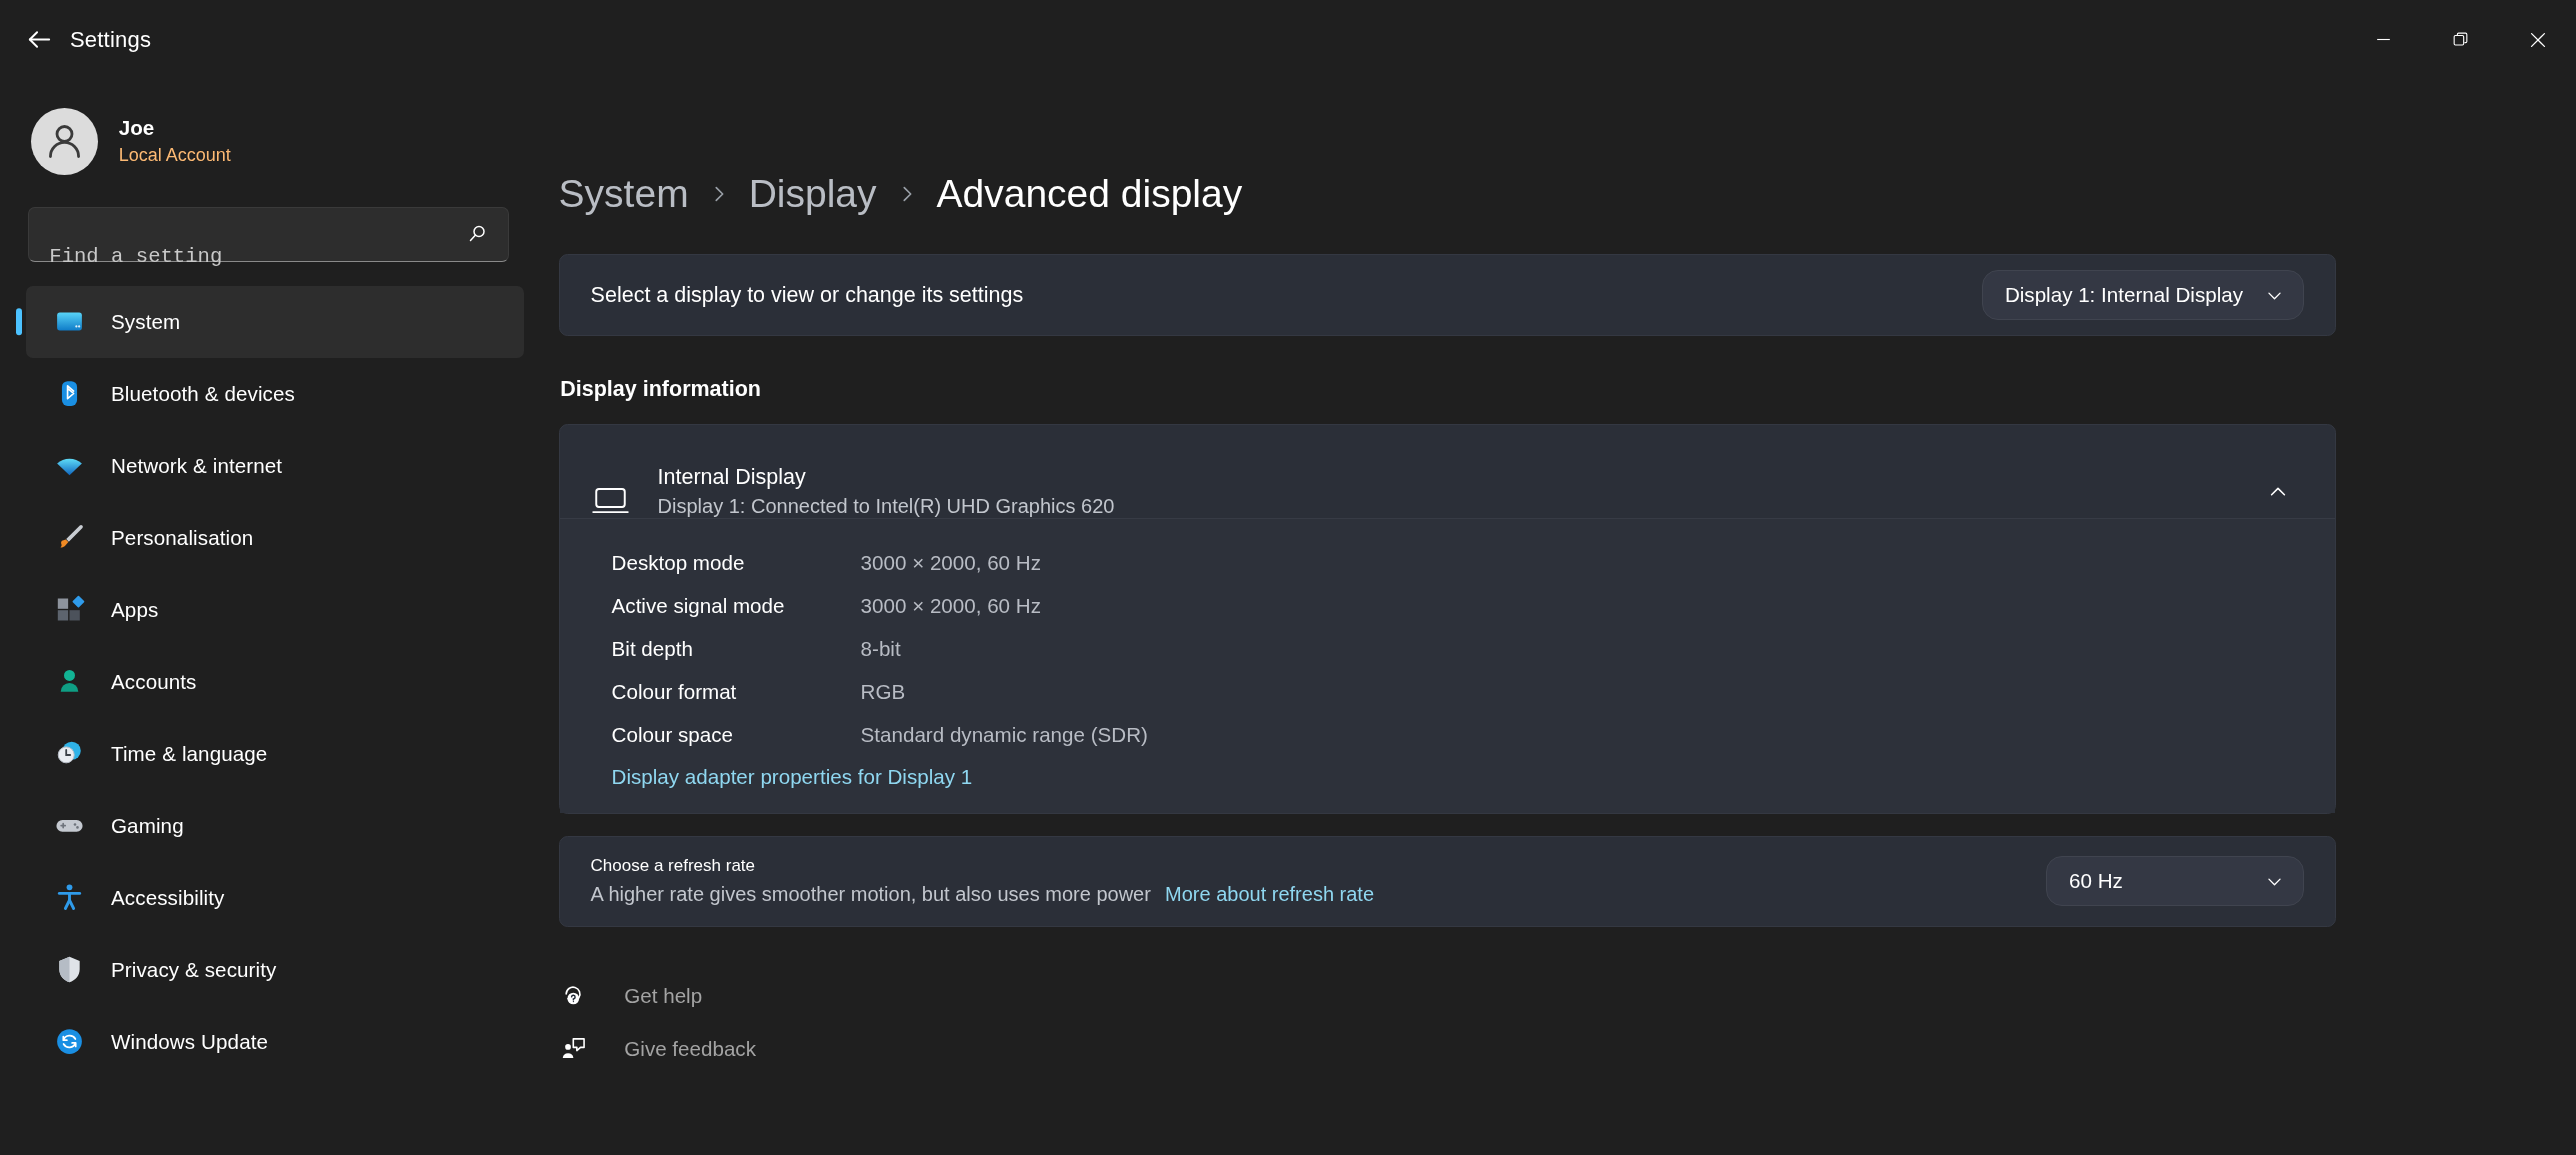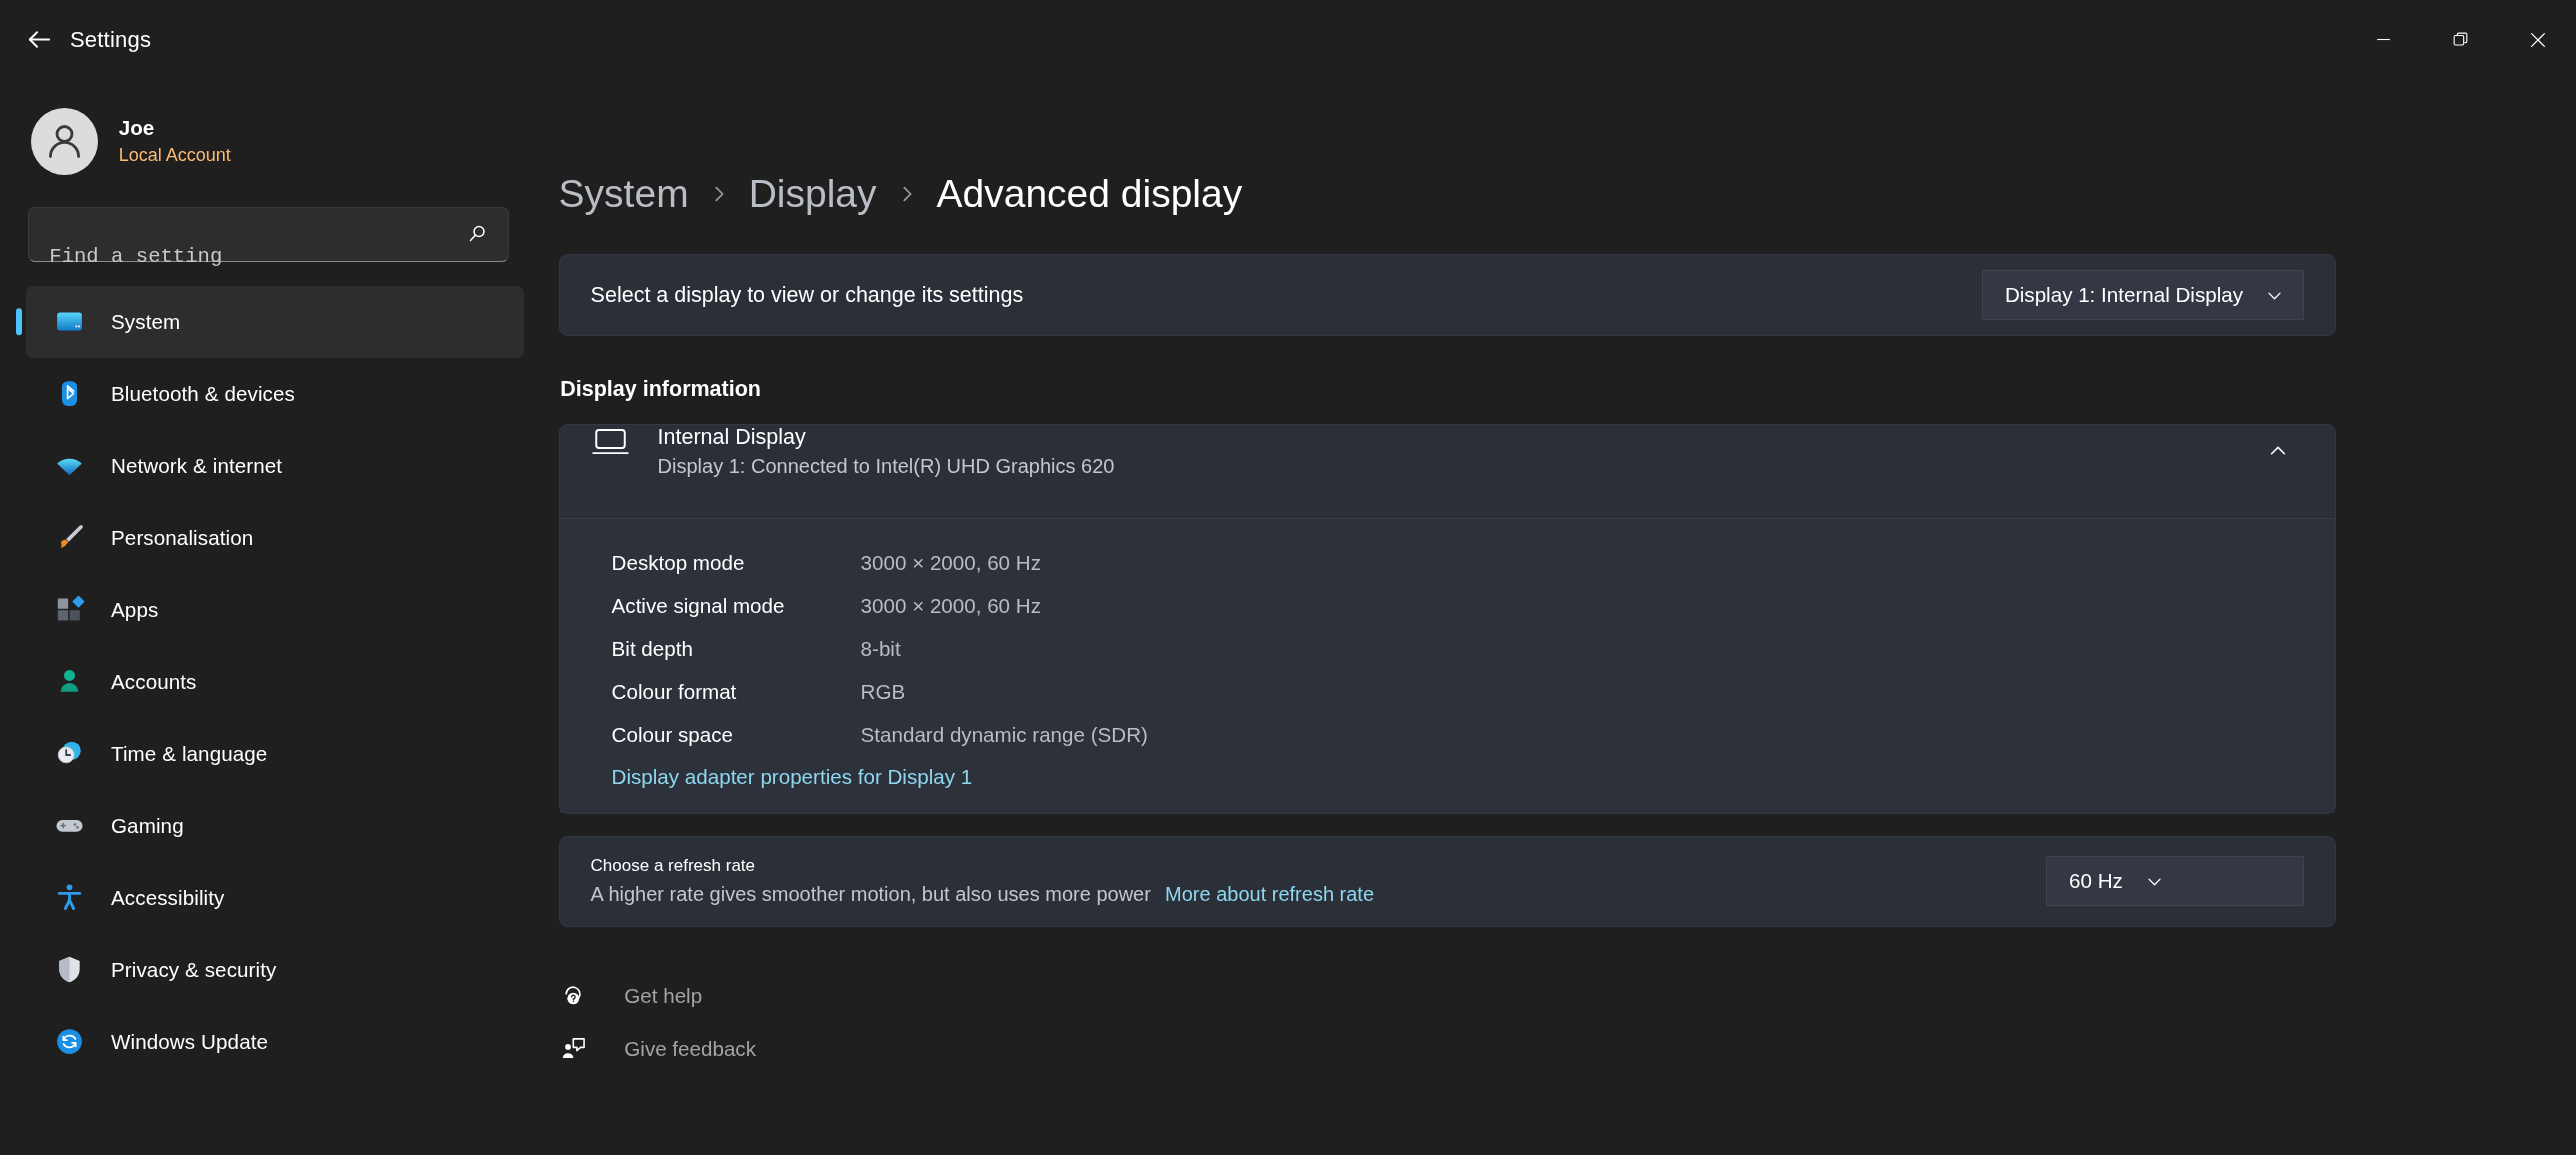--- a/index.html
+++ b/index.html
@@ -111,35 +111,35 @@
     margin-top: 34px;
   }
 
   .selector-row {
     height: 82px; display: flex; align-items: center;
     justify-content: space-between; padding: 0 31px;
   }
   .selector-label { font-size: 21.5px; color: #ffffff; }
   .combo {
     background: #343844; border: 0.9px solid #40444f;
-    border-radius: 1px; height: 50px;
-    display: flex; align-items: center; justify-content: flex-start;
+    border-radius: 16px; height: 50px;
+    display: flex; align-items: center; justify-content: space-between;
     padding: 0 19px 0 22px; gap: 22px; min-width: 258px;
   }
   .combo-value { font-size: 20.6px; color: #ffffff; white-space: nowrap; }
   .combo-chev svg { width: 19px; height: 19px; display: block; }
 
   .section-title {
     font-size: 21.5px; color: #ffffff; font-weight: bold;
     margin: 41px 0 0 1.7px;
   }
 
   .display-card { margin-top: 22px; background: #2b2f38; }
   .display-head {
-    display: flex; align-items: flex-start; height: 93px; padding: 0 31px;
+    display: flex; align-items: flex-end; height: 93px; padding: 0 31px;
   }
   .display-monitor { width: 45px; flex: 0 0 45px; display: flex; align-items: center; }
   .display-monitor svg { width: 39px; height: 34px; display: block; }
   .display-texts { margin-left: 22px; display: flex; flex-direction: column; gap: 5.2px; flex: 1; }
   .display-name { font-size: 21.5px; color: #ffffff; }
   .display-sub { font-size: 20px; color: #c2c6cd; }
   .collapse-btn {
     width: 52px; height: 52px; display: flex; align-items: center; justify-content: center;
   }
   .collapse-btn svg { width: 22px; height: 22px; display: block; }

